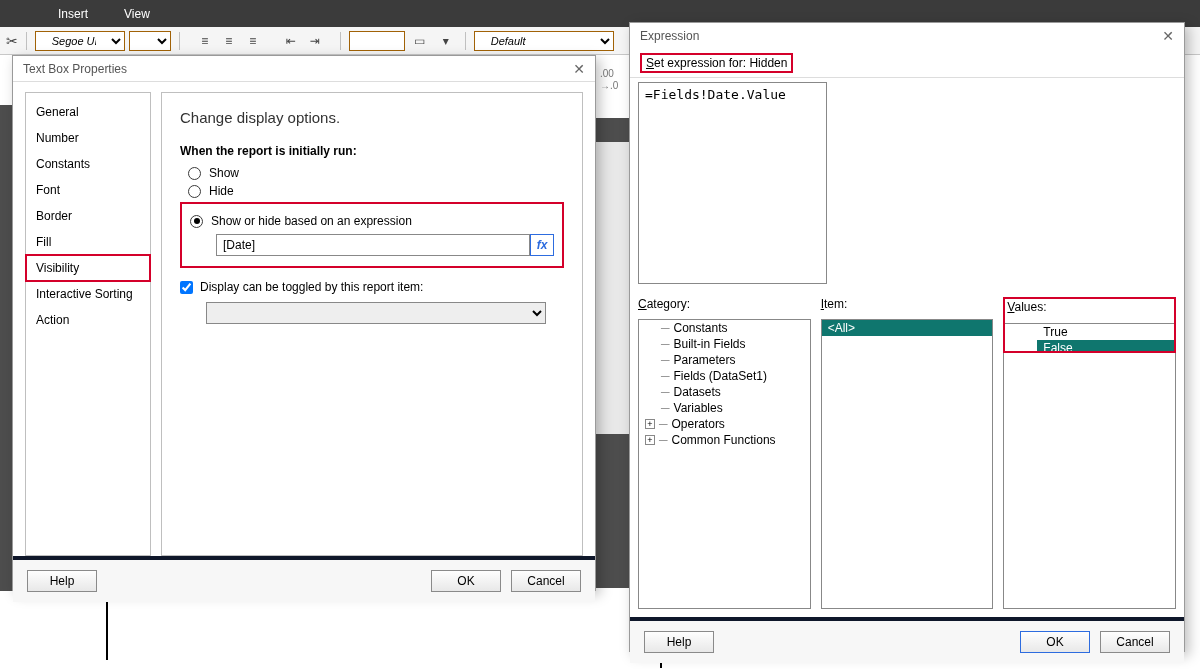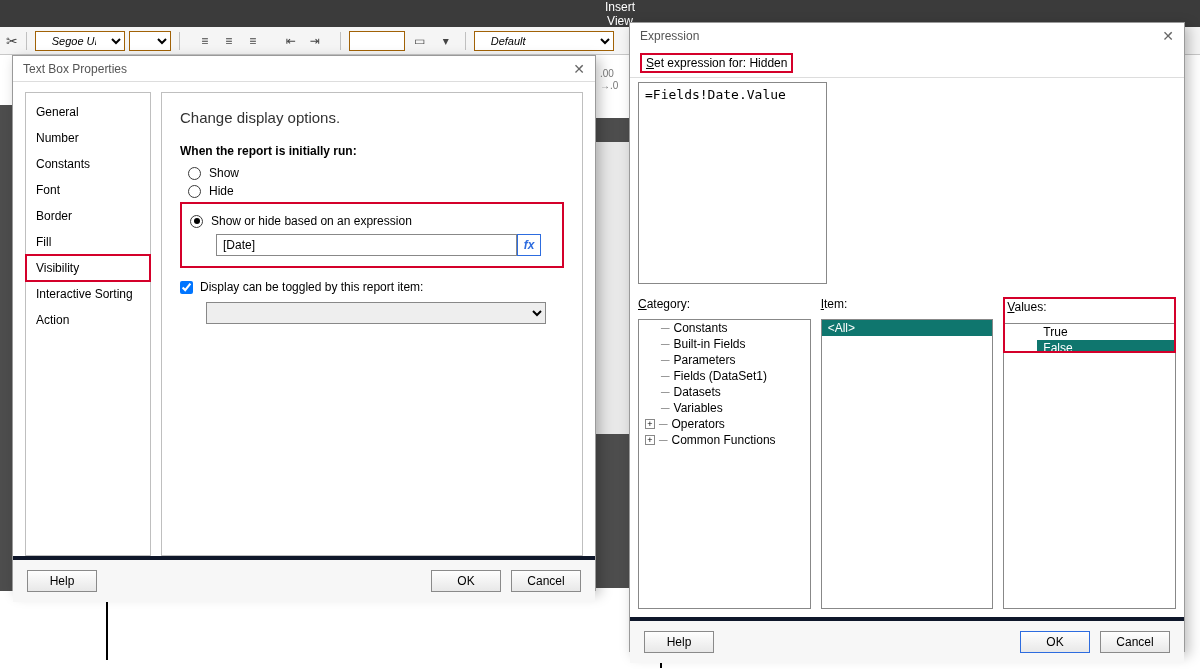--- a/index.html
+++ b/index.html
@@ -1,19 +1,19 @@
 <!DOCTYPE html>
 <html><head>
 <meta charset="utf-8">
 <style>
   * { margin: 0; padding: 0; box-sizing: border-box; font-family: "Segoe UI", Tahoma, sans-serif; font-size: 12px; }
   body { width: 1200px; height: 669px; background: #fff; overflow: hidden; position: relative; }
 
   
-  .app-ribbon { background:#3b3b3b; height:27px; display:flex; align-items:center; color:#fff; padding-left:40px;flex-direction:column; }
+  .app-ribbon { background:#3b3b3b; height:27px; display:flex; align-items:center; color:#fff; padding-left:40px; }
   .app-ribbon .tab { padding:0 18px; height:100%; display:flex; align-items:center; cursor:pointer; }
   .toolbar { background:#f5f5f5; height:28px; border-bottom:1px solid #c8c8c8; display:flex; align-items:center; padding-left:6px; gap:4px; }
   .toolbar .scissors { font-size:14px; color:#444;}
   .toolbar select, .toolbar .dd { height:20px; font-size:11px; border:1px solid #a16207; background:#fff; padding:0 12px;font-style:italic; }
   .font-sel { width:90px;} .size-sel{width:42px;} .pt-sel{width:56px; background:#2d6cdf; color:#fff;} .default-sel{width:140px;}
   .tb-btn { width:22px; height:20px; border:1px solid transparent; display:flex; align-items:center; justify-content:center; color:#444;}
   .tb-group { display:flex; gap:2px; margin:0 6px;}
   .vsep { width:1px; height:18px; background:#c0c0c0; margin:0 4px;}
 
   
@@ -25,21 +25,21 @@
   #dlg-textbox .dlg-body { display:flex; padding:10px 12px 0 12px; gap:10px; height:474px; }
   .nav-col { width:126px; border:1px solid #bfbfbf; padding:6px 0; }
   .nav-item { padding:6px 10px; cursor:pointer; }
   .red-box { outline:2px solid #d4002a; outline-offset:-1px; }
   .content-col { flex:1; border:1px solid #bfbfbf; padding:16px 18px 10px 18px; position:relative;}
   .content-title { font-size:15px; color:#333; margin-bottom:18px; }
   .section-label { font-weight:600; margin-bottom:8px; }
   .radio-row { display:flex; align-items:center; gap:8px; margin:4px 0 4px 8px; }
   .radio-circle { width:13px; height:13px; border:1.5px solid #3a3a3a; border-radius:50%; display:flex; align-items:center; justify-content:center; }
   .radio-circle.checked::after { content:""; width:6px; height:6px; background:#000; border-radius:50%; }
-  .expr-area { margin:6px 13px 0 26px; display:flex; align-items:center; }
+  .expr-area { margin:6px 0 0 26px; display:flex; align-items:center; }
   .expr-input { flex:1; height:22px; border:1px solid #888; padding:0 6px; background:#fff; }
   .fx-btn { width:24px; height:22px; border:1.5px solid #2d6cdf; color:#2d6cdf; display:flex; align-items:center; justify-content:center; font-style:italic; font-weight:600; font-size:12px; cursor:pointer; background:#fff;}
   .red-surround { border:2px solid #d4002a; padding:6px 8px 10px 8px; margin-bottom:10px; }
   .check-row { display:flex; align-items:center; gap:7px; margin-top:12px; }
   .check-row input { width:13px; height:13px; }
   .toggle-select { margin:8px 0 0 26px; width:340px; height:22px; border:1px solid #888; background:#eee; }
   .dlg-footer { display:flex; align-items:center; padding:10px 14px; gap:10px; border-top:4px solid #0f172a; background:#f7f7f7; }
   .dlg-footer .spacer { flex:1;}
   .btn { min-width:70px; height:22px; border:1px solid #8a8a8a; background:linear-gradient(#fefefe,#e8e8e8); display:flex; align-items:center; justify-content:center; padding:0 12px; cursor:pointer; }
   .btn.primary { border:1.5px solid #2d6cdf; }

